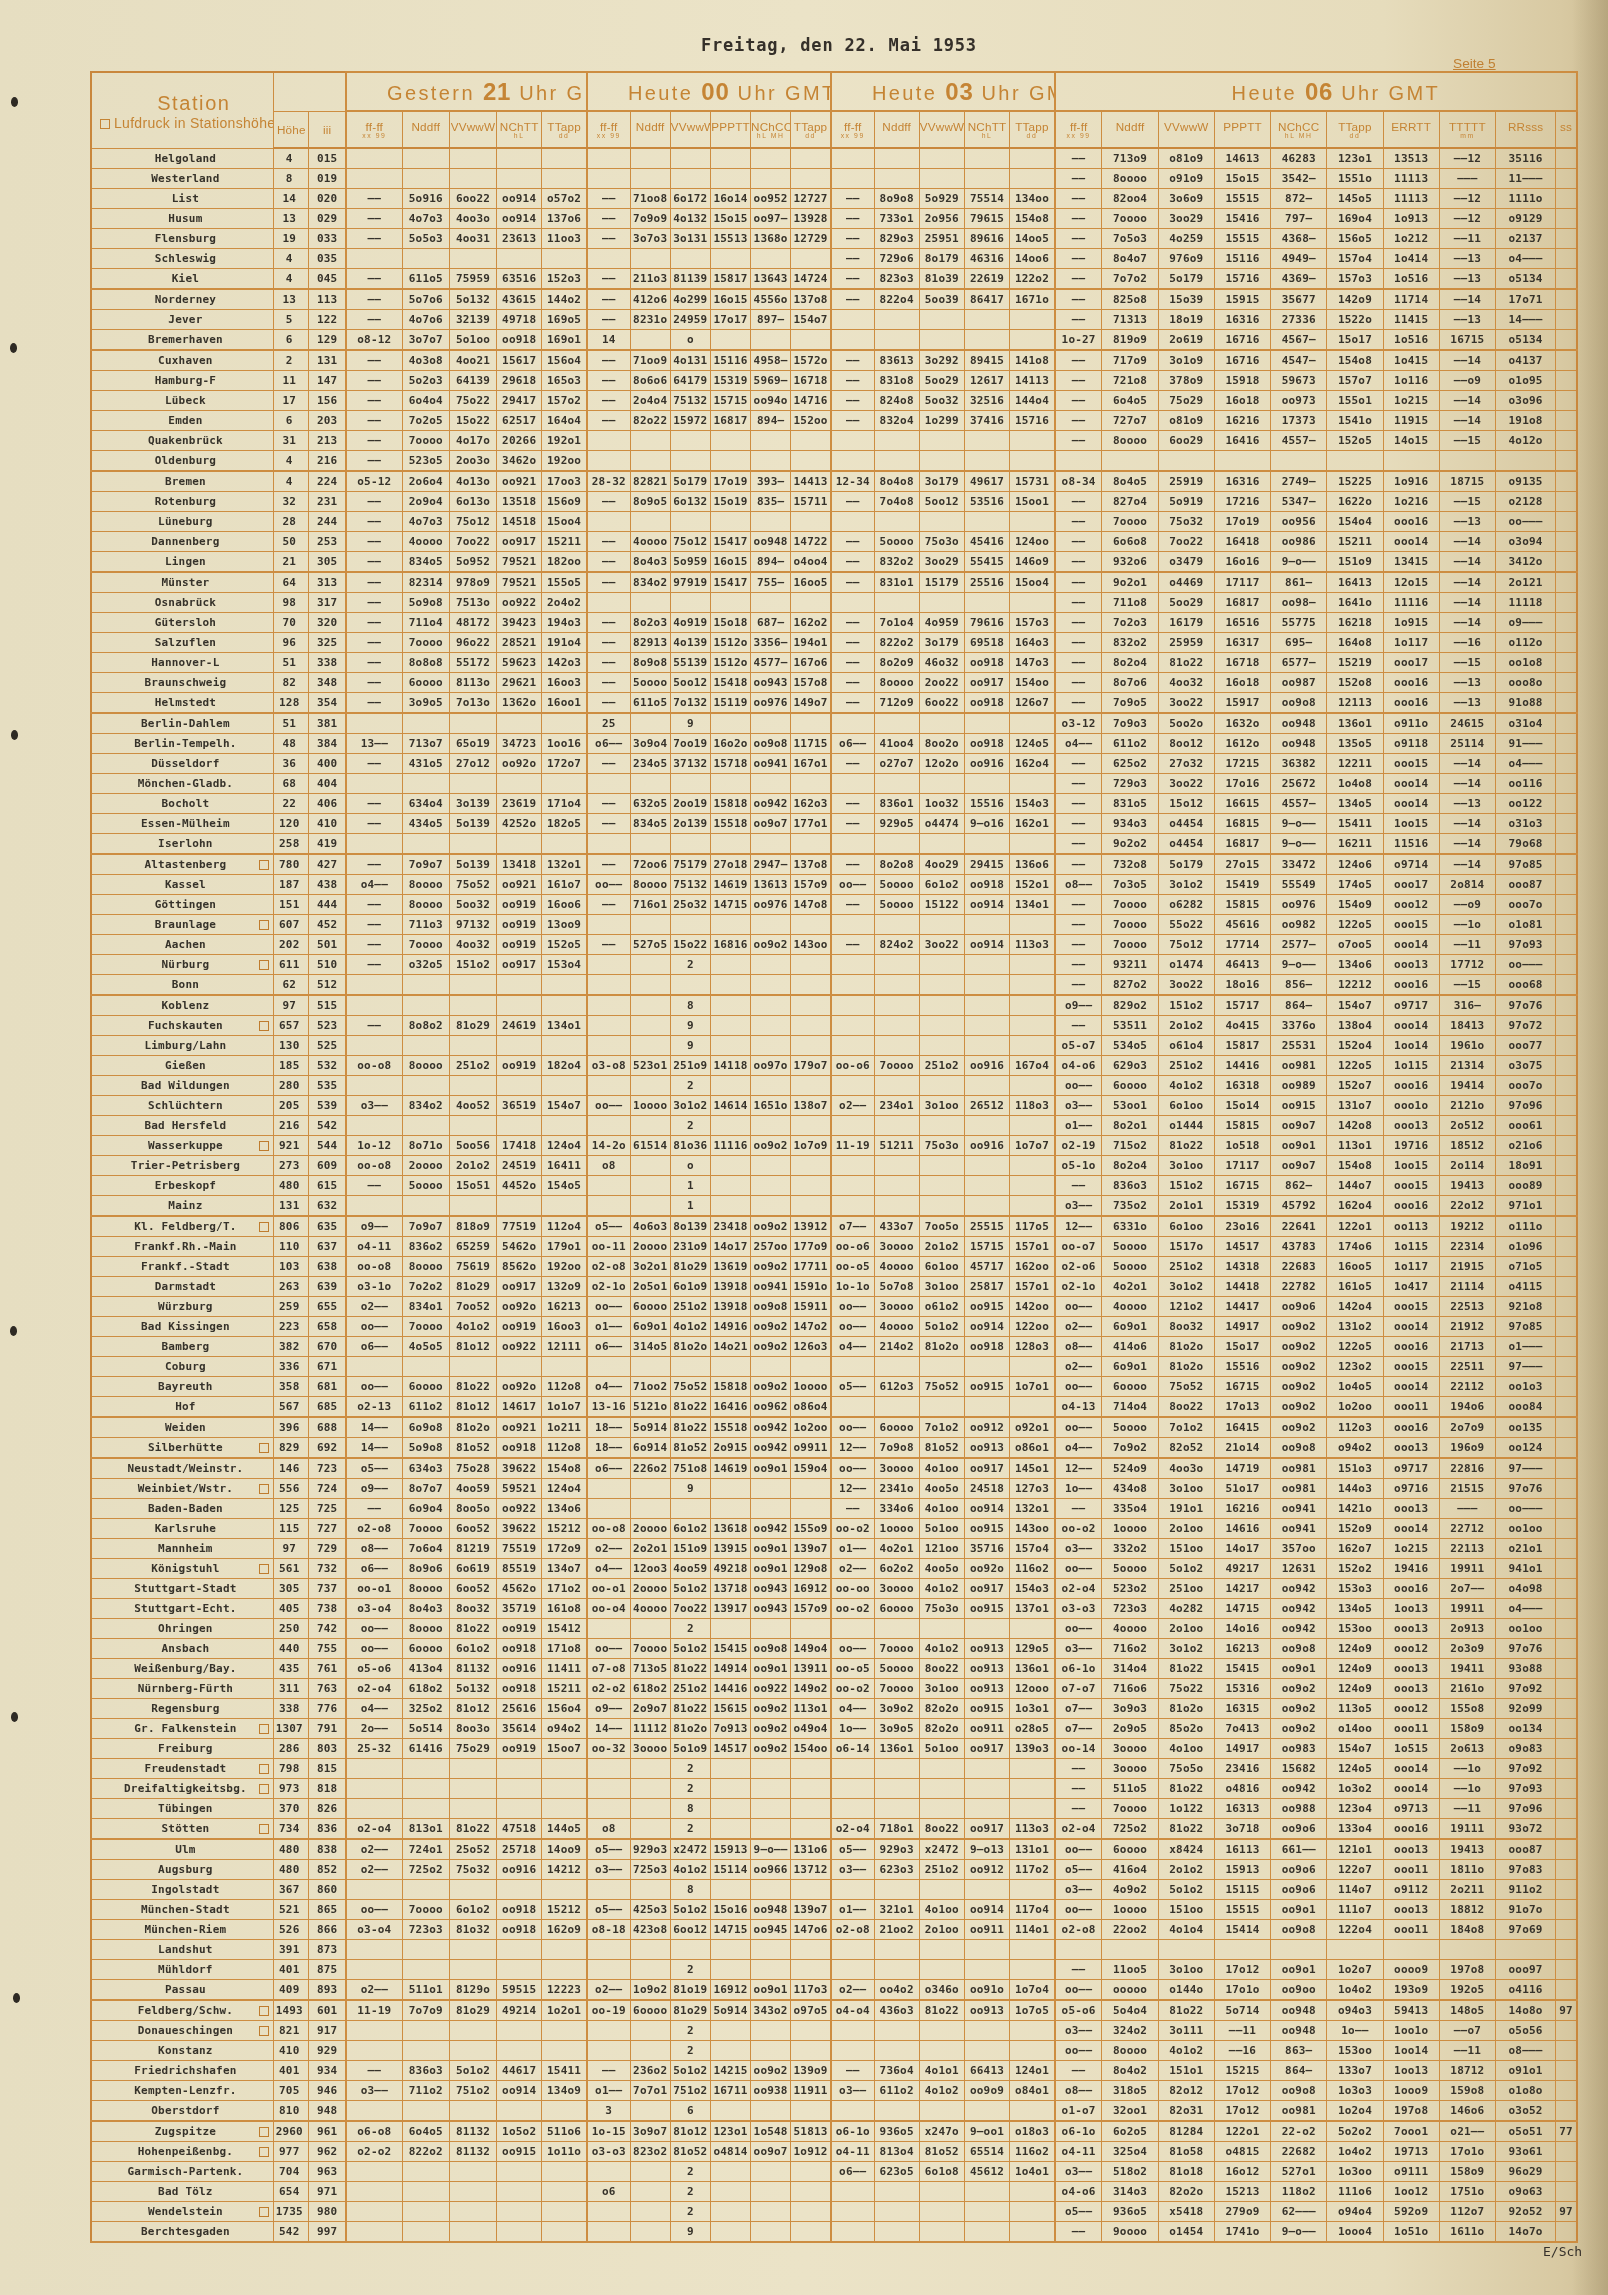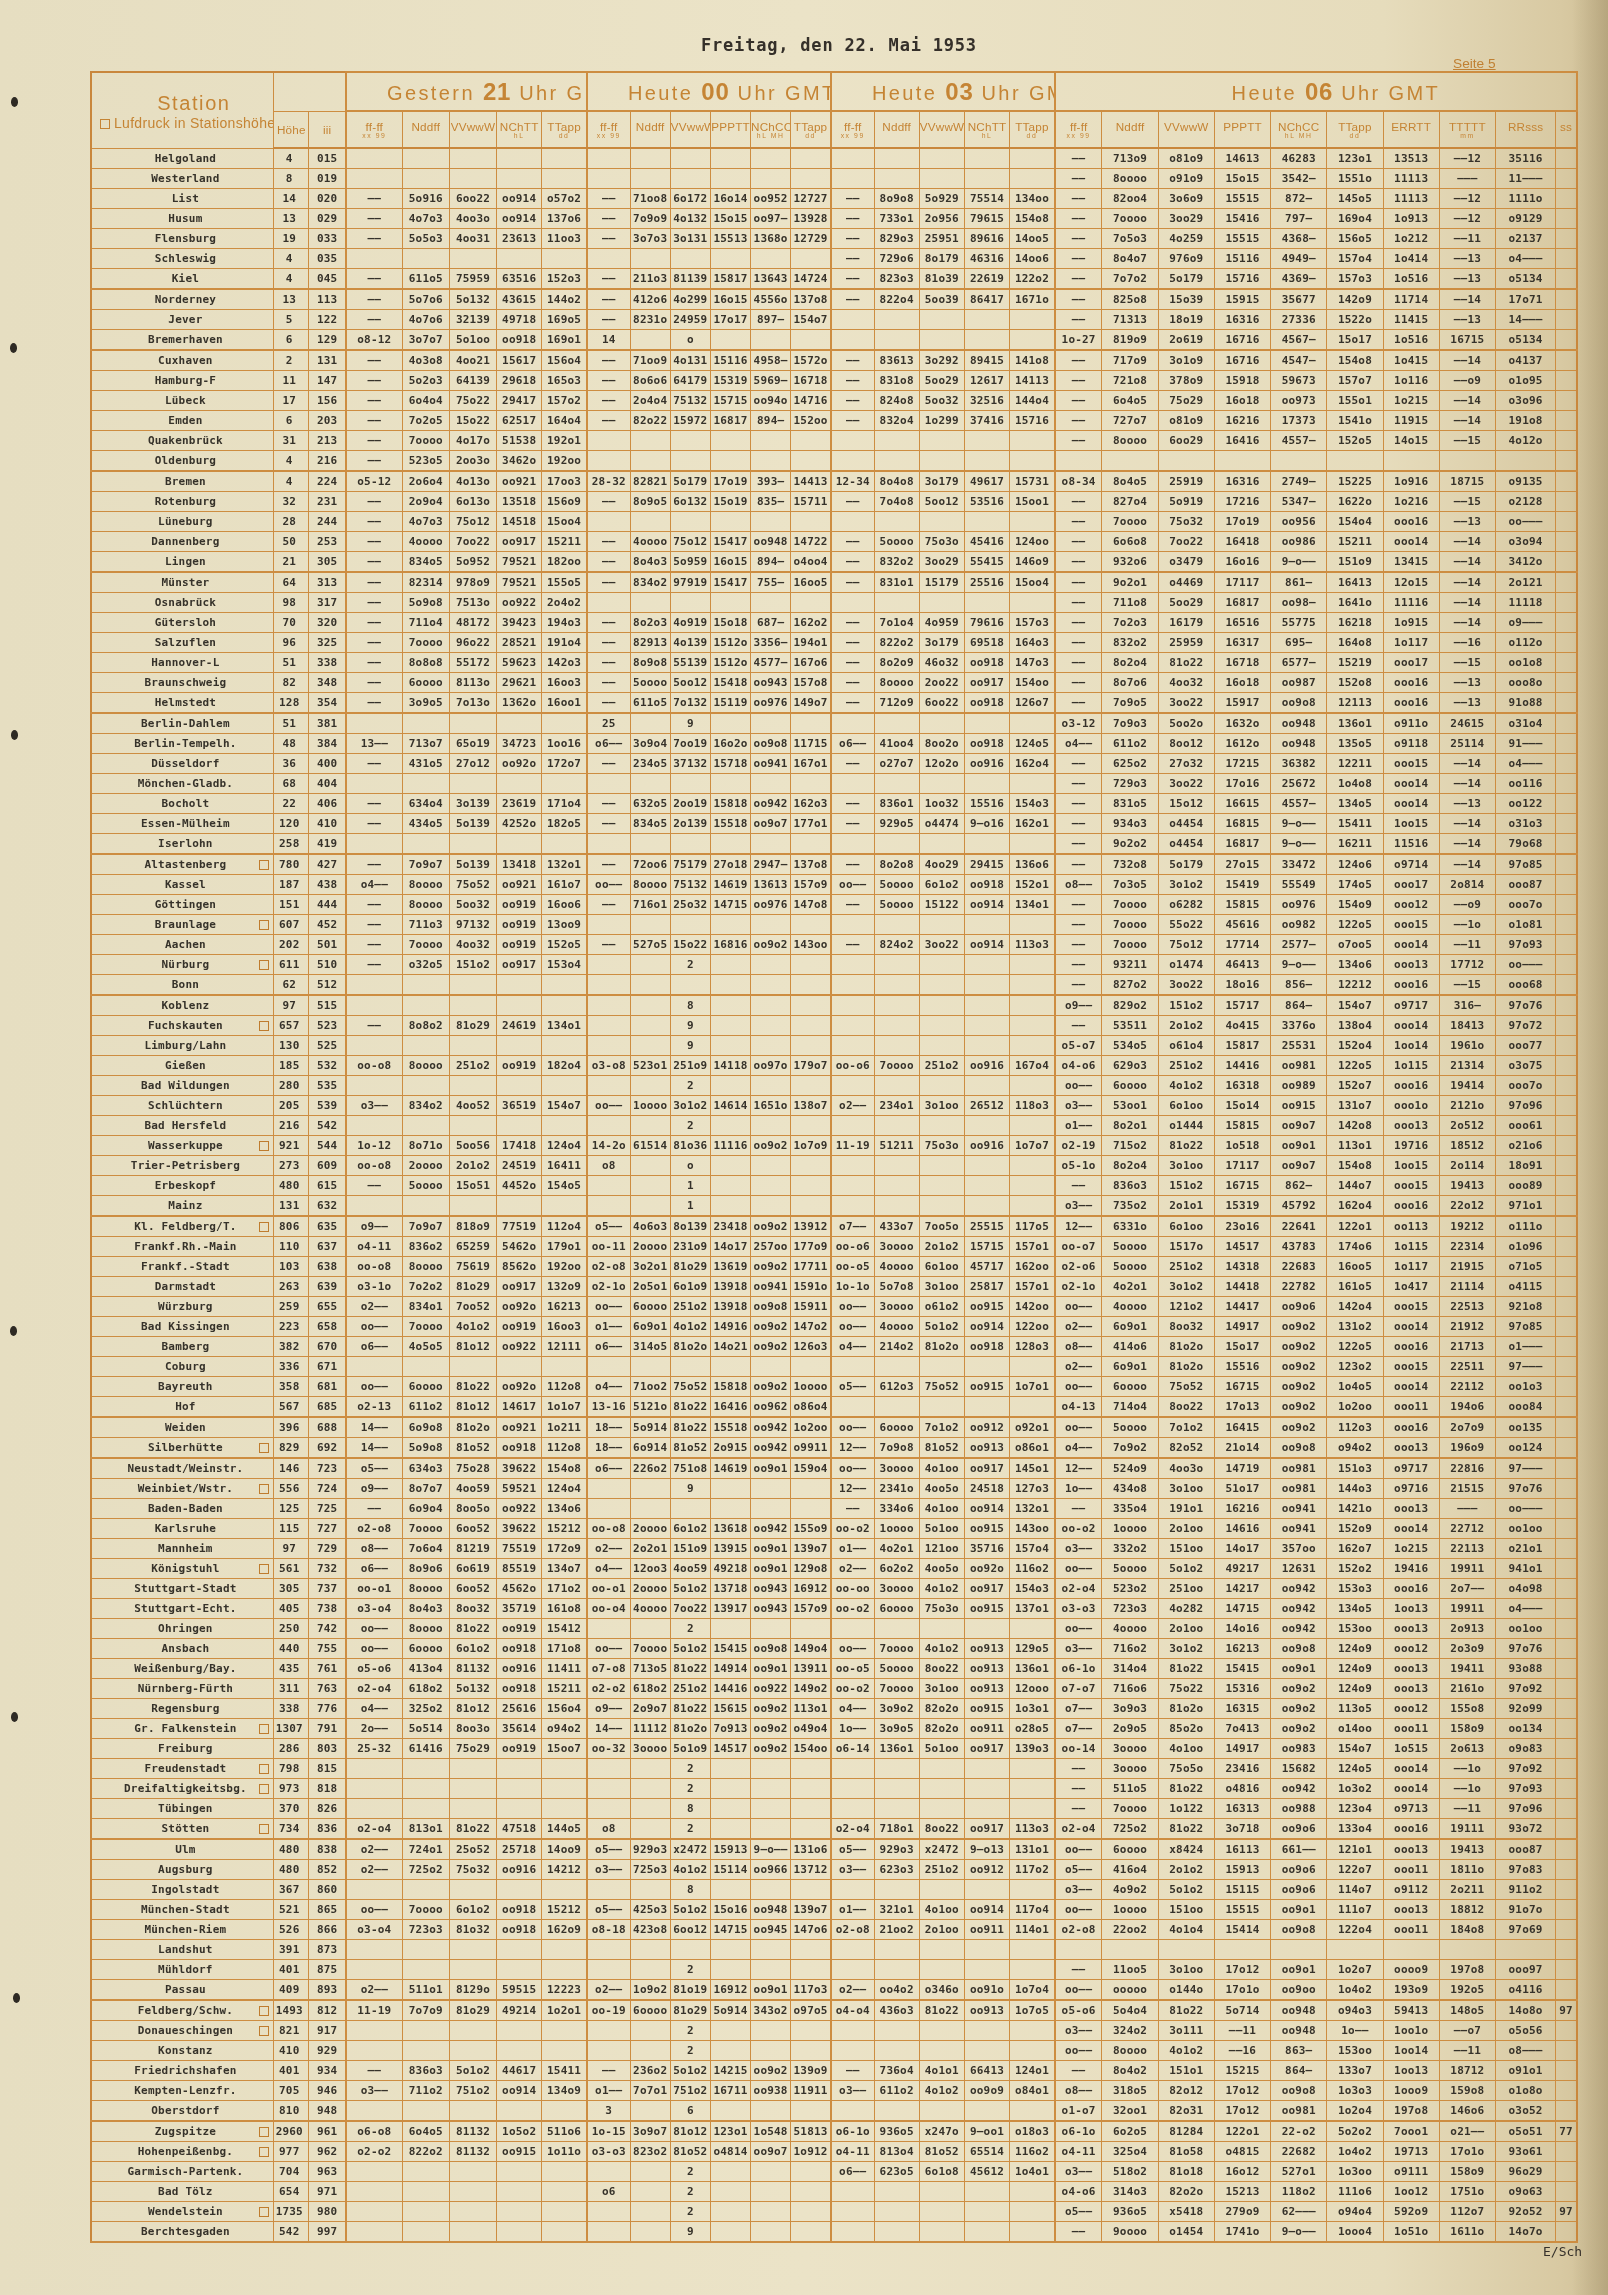--- a/index.html
+++ b/index.html
@@ -572,21 +572,21 @@
           <td>191o8</td>
           <td></td>
         </tr>
         <tr>
           <td class="st"><span>Quakenbrück</span></td>
           <td class="num hh">31</td>
           <td class="num ii">213</td>
           <td class="gl">——</td>
           <td>7oooo</td>
           <td>4o17o</td>
-          <td>51538</td>
+          <td>20266</td>
           <td>192o1</td>
           <td class="gl"></td>
           <td></td>
           <td></td>
           <td></td>
           <td></td>
           <td></td>
           <td class="gl"></td>
           <td></td>
           <td></td>
@@ -2986,21 +2986,21 @@
           <td>oo9oo</td>
           <td>1o4o2</td>
           <td>193o9</td>
           <td>192o5</td>
           <td>o4116</td>
           <td></td>
         </tr>
         <tr class="sep">
           <td class="st"><span>Feldberg/Schw.</span><span class="mk"></span></td>
           <td class="num hh">1493</td>
-          <td class="num ii">812</td>
+          <td class="num ii">601</td>
           <td class="gl">11-19</td>
           <td>7o7o9</td>
           <td>81o29</td>
           <td>49214</td>
           <td>1o2o1</td>
           <td class="gl">oo-19</td>
           <td>6oooo</td>
           <td>81o29</td>
           <td>5o914</td>
           <td>343o2</td>

